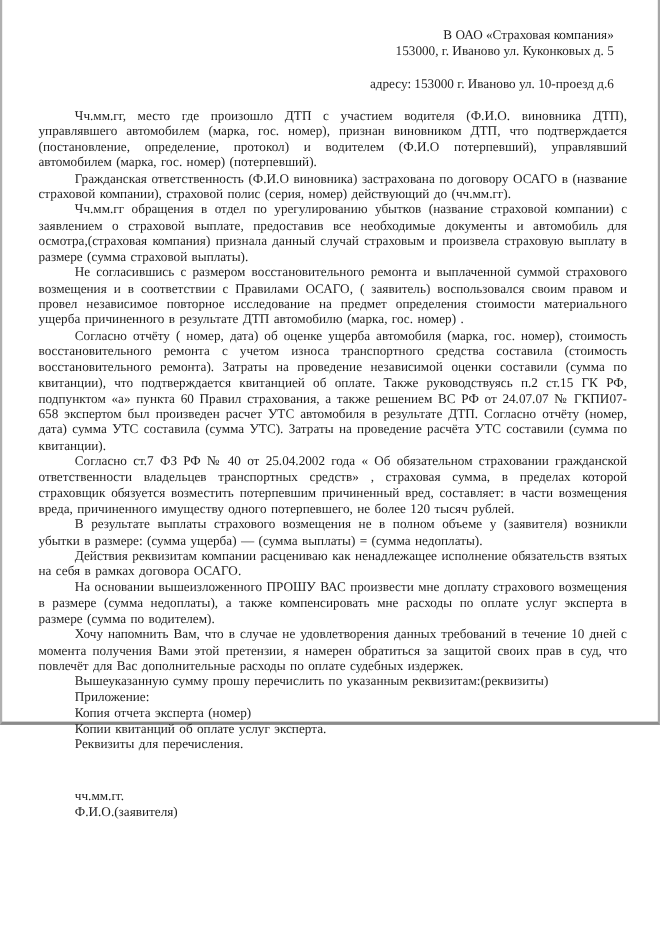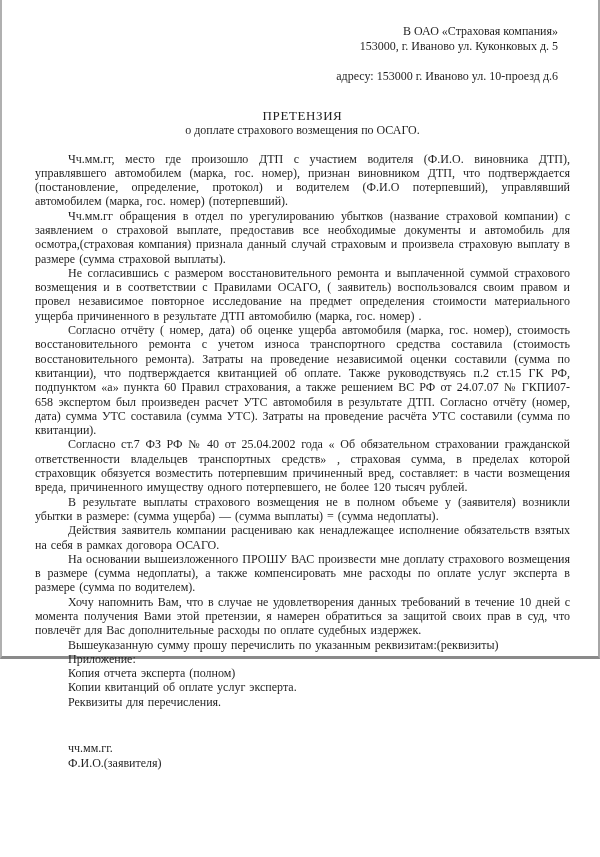--- a/index.html
+++ b/index.html
@@ -91,38 +91,35 @@
 
 <div class="page">
 
   <div class="addr-block">
     <div>В ОАО «Страховая компания»</div>
     <div>153000, г. Иваново ул. Куконковых д. 5</div>
     <div class="addr-gap"></div>
     <div>адресу: 153000 г. Иваново ул. 10-проезд д.6</div>
   </div>
 
-  <div class="title-block">
-    <div class="doc-title">ПРЕТЕНЗИЯ</div>
-    <div class="doc-subtitle">о доплате страхового возмещения по ОСАГО.</div>
-  </div>
 
   <div class="doc-body">
       <p><span>Чч.мм.гг, место где произошло ДТП с участием водителя (Ф.И.О. виновника ДТП), управлявшего автомобилем (марка, гос. номер), признан виновником ДТП, что подтверждается (постановление, определение, протокол) и водителем (Ф.И.О потерпевший), управлявший автомобилем (марка, гос. номер) (потерпевший).</span></p>
+      <p><span>Гражданская ответственность (Ф.И.О виновника) застрахована по договору ОСАГО в (название страховой компании), страховой полис (серия, номер) действующий до (чч.мм.гг).</span></p>
       <p><span>Чч.мм.гг обращения в отдел по урегулированию убытков (название страховой компании) с заявлением о страховой выплате, предоставив все необходимые документы и автомобиль для осмотра,(страховая компания) признала данный случай страховым и произвела страховую выплату в размере </span><b>(сумма страховой выплаты).</b></p>
       <p><span>Не согласившись с размером восстановительного ремонта и выплаченной суммой страхового возмещения и в соответствии с Правилами ОСАГО, ( заявитель) воспользовался своим правом и провел независимое повторное исследование на предмет определения стоимости материального ущерба причиненного в результате ДТП автомобилю (марка, гос. номер) .</span></p>
       <p><span>Согласно отчёту ( номер, дата) об оценке ущерба автомобиля (марка, гос. номер), стоимость восстановительного ремонта с учетом износа транспортного средства составила </span><b>(стоимость восстановительного ремонта).</b><span> Затраты на проведение независимой оценки составили </span><b>(сумма по квитанции),</b><span> что подтверждается квитанцией об оплате. Также руководствуясь п.2 ст.15 ГК РФ, подпунктом «а» пункта 60 Правил страхования, а также решением ВС РФ от 24.07.07 № ГКПИ07-658 экспертом был произведен расчет УТС автомобиля в результате ДТП. Согласно отчёту (номер, дата) сумма УТС составила (сумма УТС). Затраты на проведение расчёта УТС составили </span><b>(сумма по квитанции).</b></p>
       <p><span>Согласно ст.7 ФЗ РФ № 40 от 25.04.2002 года « Об обязательном страховании гражданской ответственности владельцев транспортных средств» , страховая сумма, в пределах которой страховщик обязуется возместить потерпевшим причиненный вред, составляет: в части возмещения вреда, причиненного имуществу одного потерпевшего, не более 120 тысяч рублей.</span></p>
       <p><span>В результате выплаты страхового возмещения не в полном объеме у (заявителя) возникли убытки в размере: (сумма ущерба) </span><b>— (сумма выплаты) = (сумма недоплаты)</b><span>.</span></p>
-      <p><span>Действия заявитель компании расцениваю как ненадлежащее исполнение обязательств взятых на себя в рамках договора ОСАГО.</span></p>
+      <p><span>Действия реквизитам компании расцениваю как ненадлежащее исполнение обязательств взятых на себя в рамках договора ОСАГО.</span></p>
       <p><span>На основании вышеизложенного ПРОШУ ВАС произвести мне доплату страхового возмещения в размере (сумма недоплаты), а также компенсировать мне расходы по оплате услуг эксперта в размере </span><b>(сумма по водителем)</b><span>.</span></p>
       <p><b>Хочу напомнить Вам, что в случае</b><span> не удовлетворения данных требований  в течение 10 дней с момента получения Вами этой претензии, я намерен обратиться за защитой  своих прав  в суд, что </span><b>повлечёт для Вас дополнительные расходы по оплате судебных издержек.</b></p>
       <p><span>Вышеуказанную сумму прошу перечислить по указанным реквизитам:(реквизиты)</span></p>
       <p><span>Приложение:</span></p>
-      <p><span>Копия отчета эксперта (полном)</span></p>
+      <p><span>Копия отчета эксперта (номер)</span></p>
       <p><span>Копии квитанций об оплате услуг эксперта.</span></p>
       <p><span>Реквизиты для перечисления.</span></p>
     </div>
 
   <div class="footer-row">
     <span>чч.мм.гг.</span>
     <span class="sig-block">
       <span>Ф.И.О.(заявителя)</span>
     </span>
   </div>

